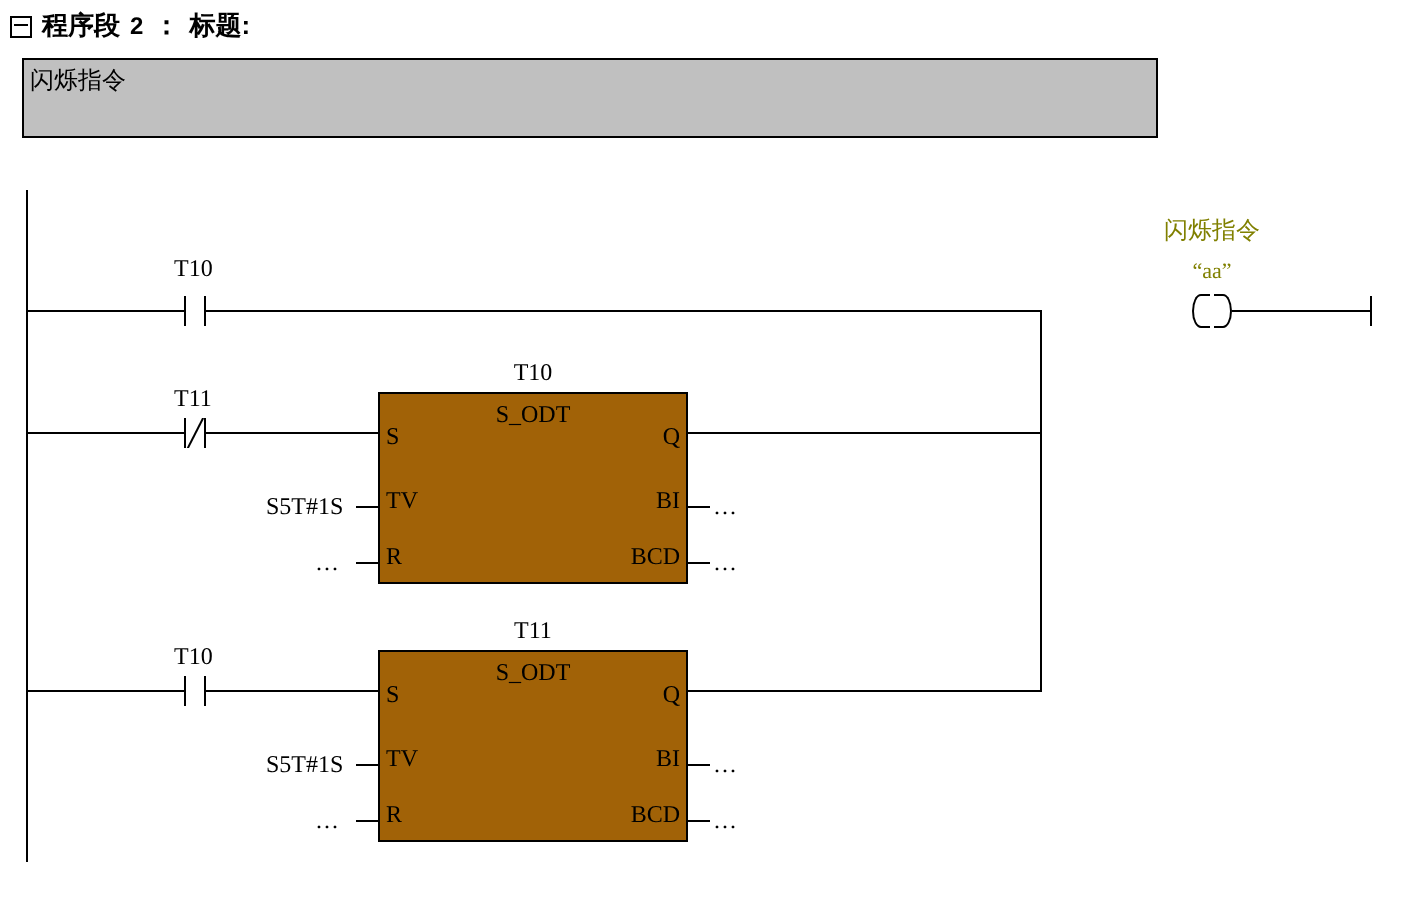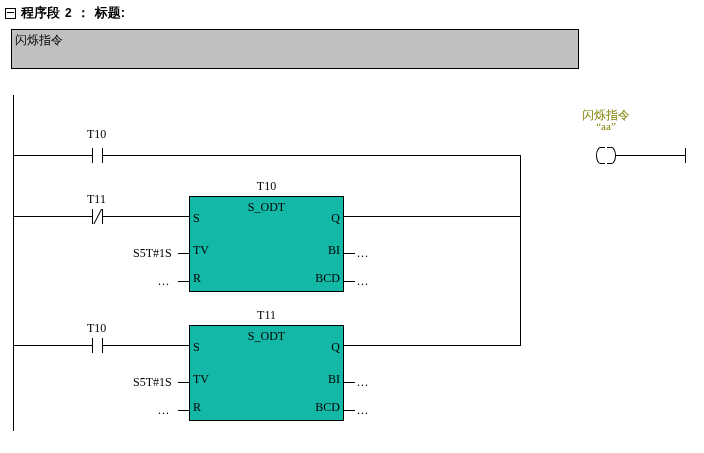--- a/index.html
+++ b/index.html
@@ -102,21 +102,21 @@
     border:1px solid #000;border-radius:50%;
     box-sizing:border-box;
   }
   .coil .pl{left:0;border-right:none;border-radius:50% 0 0 50%;}
   .coil .pr{right:0;border-left:none;border-radius:0 50% 50% 0;}
 
   
   .fb{
     position:absolute;
     border:1px solid #000;
-    background:#14b8a6;
+    background:#a16207;
     box-sizing:border-box;
   }
   .fb-name{
     position:absolute;
     width:100%;text-align:center;
     font-family:"Liberation Serif","DejaVu Serif",serif;
     font-size:12px;
     white-space:nowrap;
   }
   .fb-type{
@@ -163,21 +163,21 @@
 
     <div class="ln h" style="left:13px;top:155px;width:79px;"></div>
     <div class="contact" style="left:92px;top:148px;width:11px;height:15px;">
       <span class="bar l"></span>
       <span class="bar r"></span>
     </div>
     <span class="lbl" style="left:87px;top:127px;">T10</span>
     <div class="ln h" style="left:103px;top:155px;width:418px;"></div>
 
     <span class="coil-lbl cn" style="left:551px;top:107px;width:110px;">闪烁指令</span>
-    <span class="coil-lbl" style="left:551px;top:120px;width:110px;font-family:Liberation Serif, serif;">“aa”</span>
+    <span class="coil-lbl" style="left:551px;top:130px;width:110px;font-family:Liberation Serif, serif;">“aa”</span>
 
     <div class="coil" style="left:596px;top:147px;">
       <span class="pl"></span>
       <span class="pr"></span>
     </div>
     <div class="ln h" style="left:616px;top:155px;width:69px;"></div>
     <div class="ln v" style="left:685px;top:148px;height:15px;"></div>
 
     <div class="ln h" style="left:13px;top:216px;width:79px;"></div>
     <div class="contact" style="left:92px;top:209px;width:11px;height:15px;">

